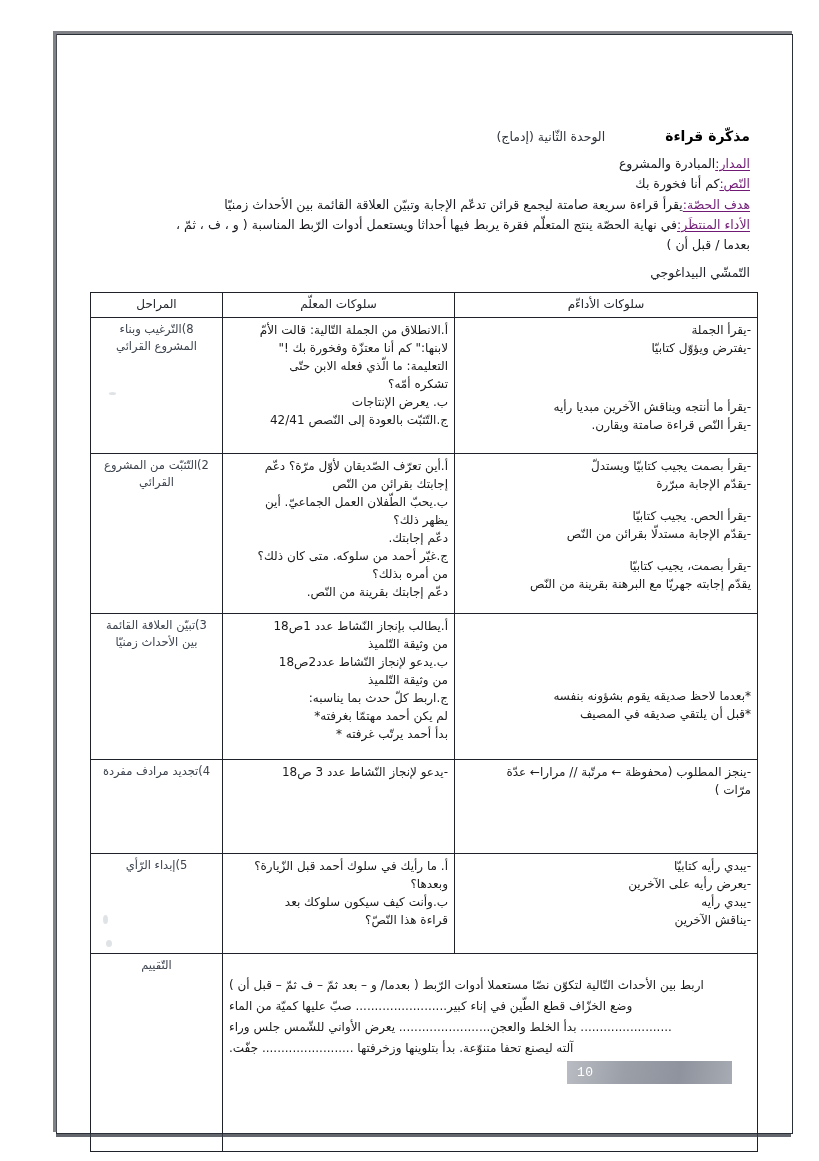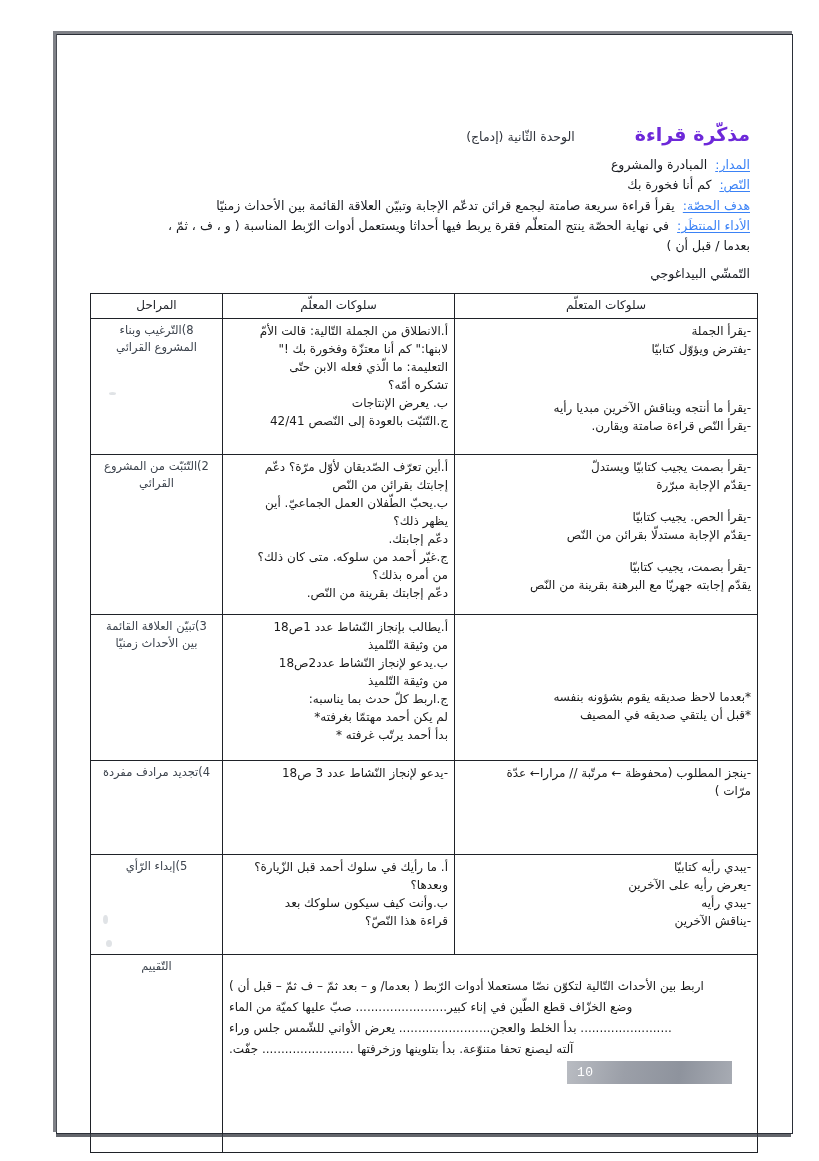--- a/index.html
+++ b/index.html
@@ -60,24 +60,24 @@
     position: relative;
     padding: 52px 42px 0 34px;
   }
   .title-row {
     display: flex;
     align-items: baseline;
     justify-content: flex-start;
     gap: 60px;
   }
   .doc-title {
-    font-size: 19px;
+    font-size: 14px;
     font-weight: 700;
     letter-spacing: 1px;
-    color: #6d28d9;
+    color: #000000;
     white-space: nowrap;
   }
   .unit-label {
     font-size: 12.5px;
     color: #30343c;
     white-space: nowrap;
     margin-top: 42px;
   }
 
   .meta-block {
@@ -86,22 +86,21 @@
     line-height: 1.62;
     color: #17191e;
   }
   .meta-line {
     display: block;
     text-align: right;
   }
   .meta-key {
     text-decoration: underline;
     text-underline-offset: 2px;
-    color: #3b82f6;
-    padding-left: 8px;
+    color: #701a75;
   }
   .meta-val { color: #17191e; }
 
   .meta-wide { text-align: justify; }
   .meta-tail { display: block; text-align: right; }
   .pedago {
     display: block;
     text-align: right;
     margin-top: 8px;
     font-size: 12.5px;
@@ -233,21 +232,21 @@
     </div>
 
     <table class="plan-table">
       <colgroup>
         <col class="col-learner">
         <col class="col-teacher">
         <col class="col-stage">
       </colgroup>
       <thead>
         <tr>
-          <th>سلوكات المتعلّم</th>
+          <th>سلوكات الأداءّم</th>
           <th>سلوكات المعلّم</th>
           <th>المراحل</th>
         </tr>
       </thead>
       <tbody>
 
         <tr class="r1">
           <td class="cell-learner">
             <span class="ln">-يقرأ الجملة</span>
             <span class="ln">-يفترض ويؤوّل كتابيّا</span>

